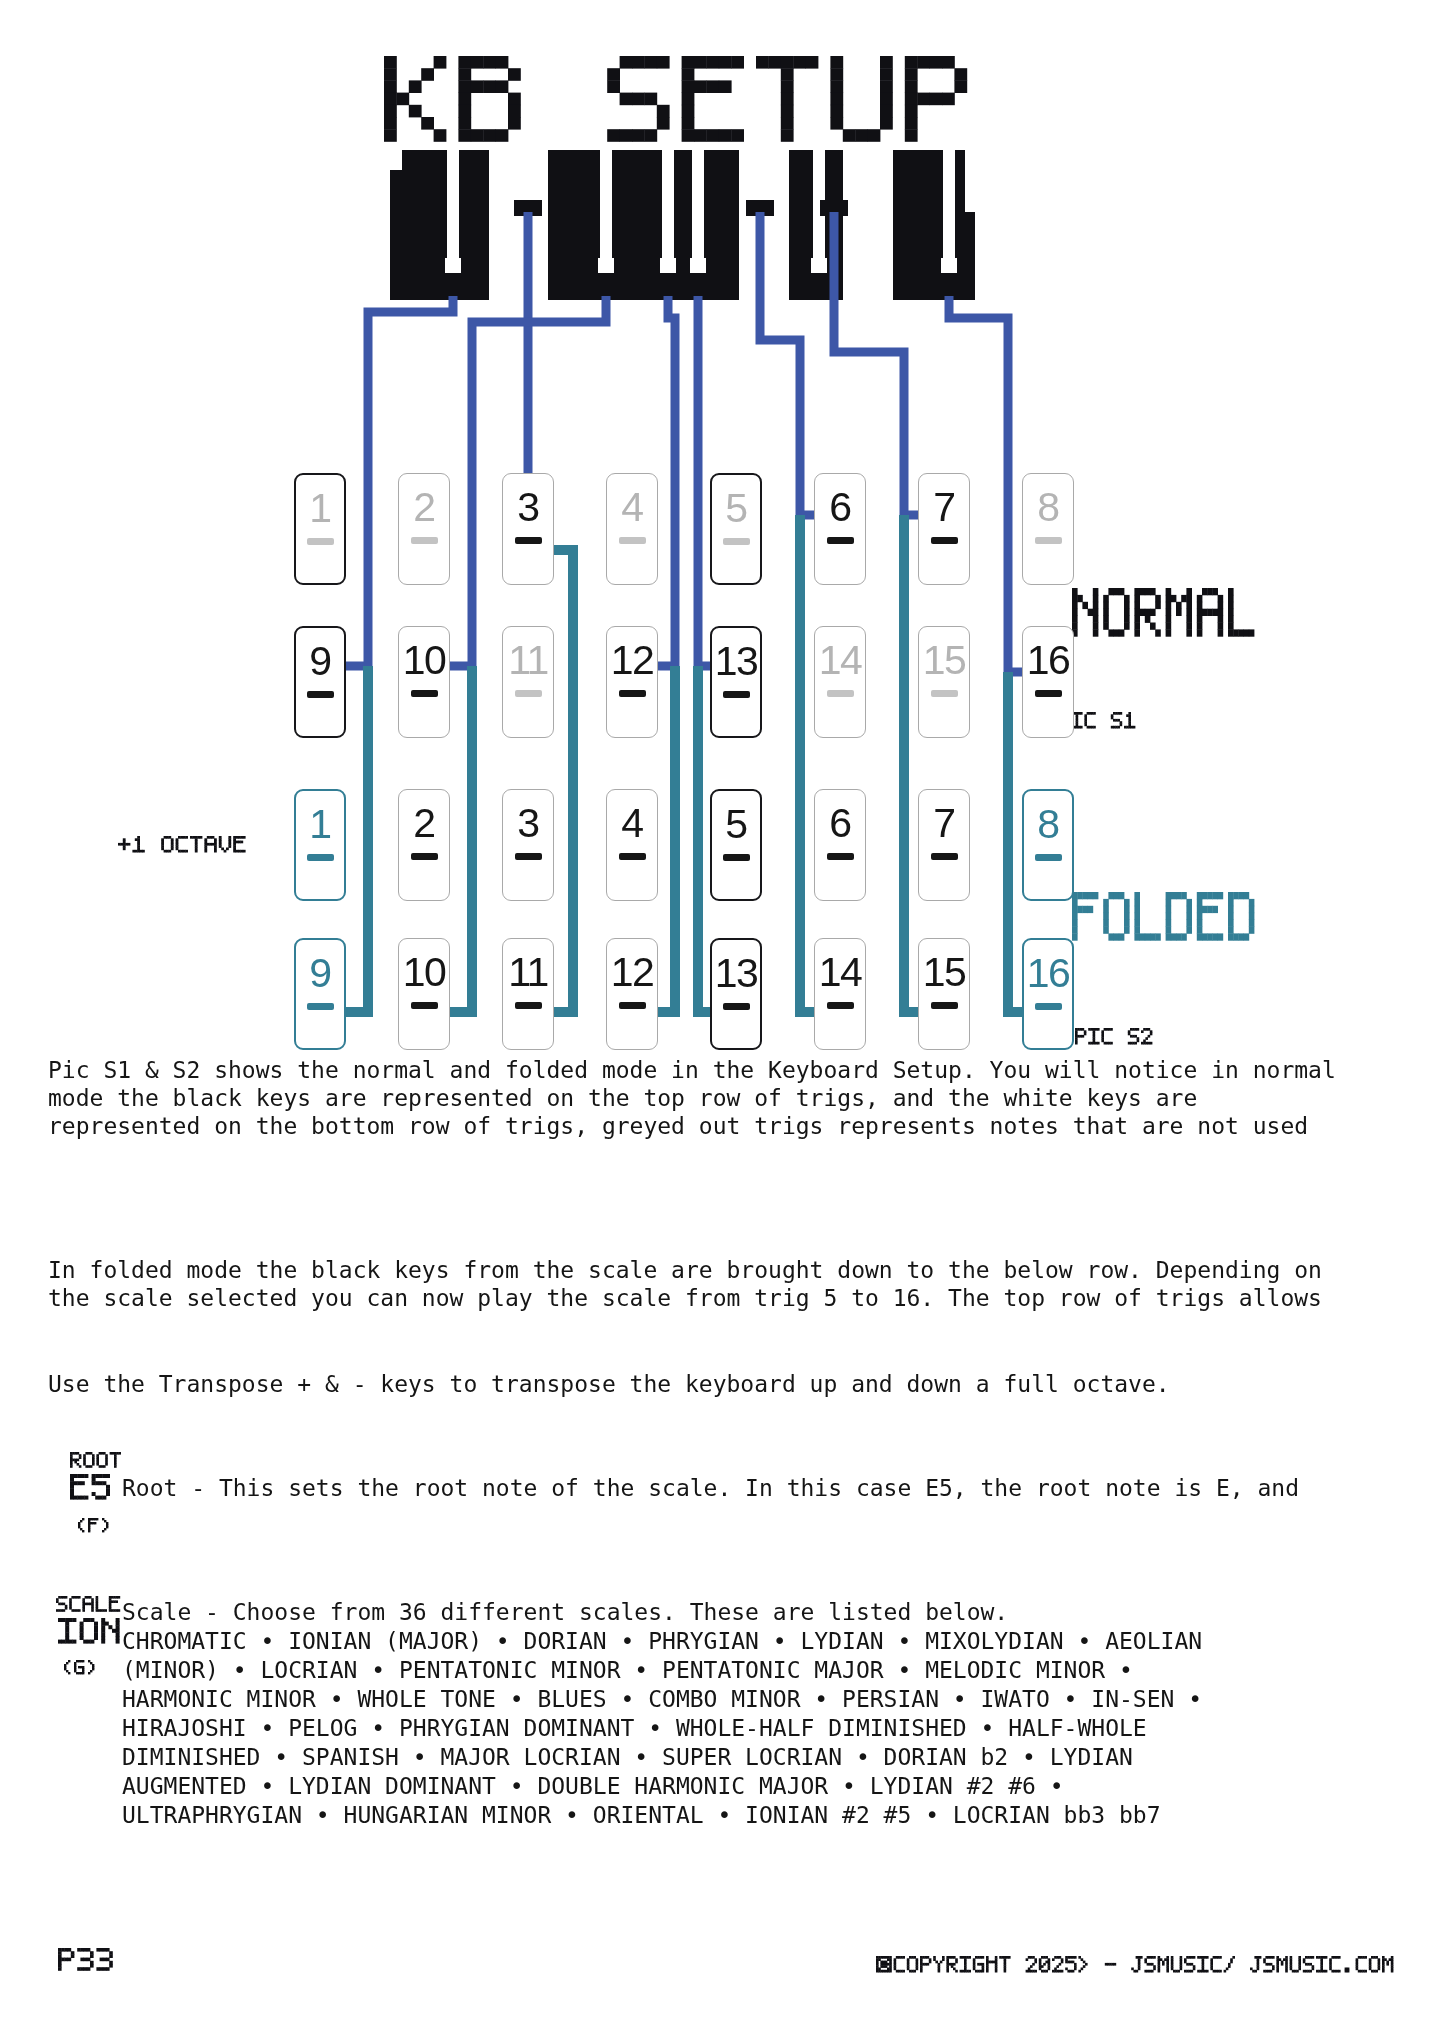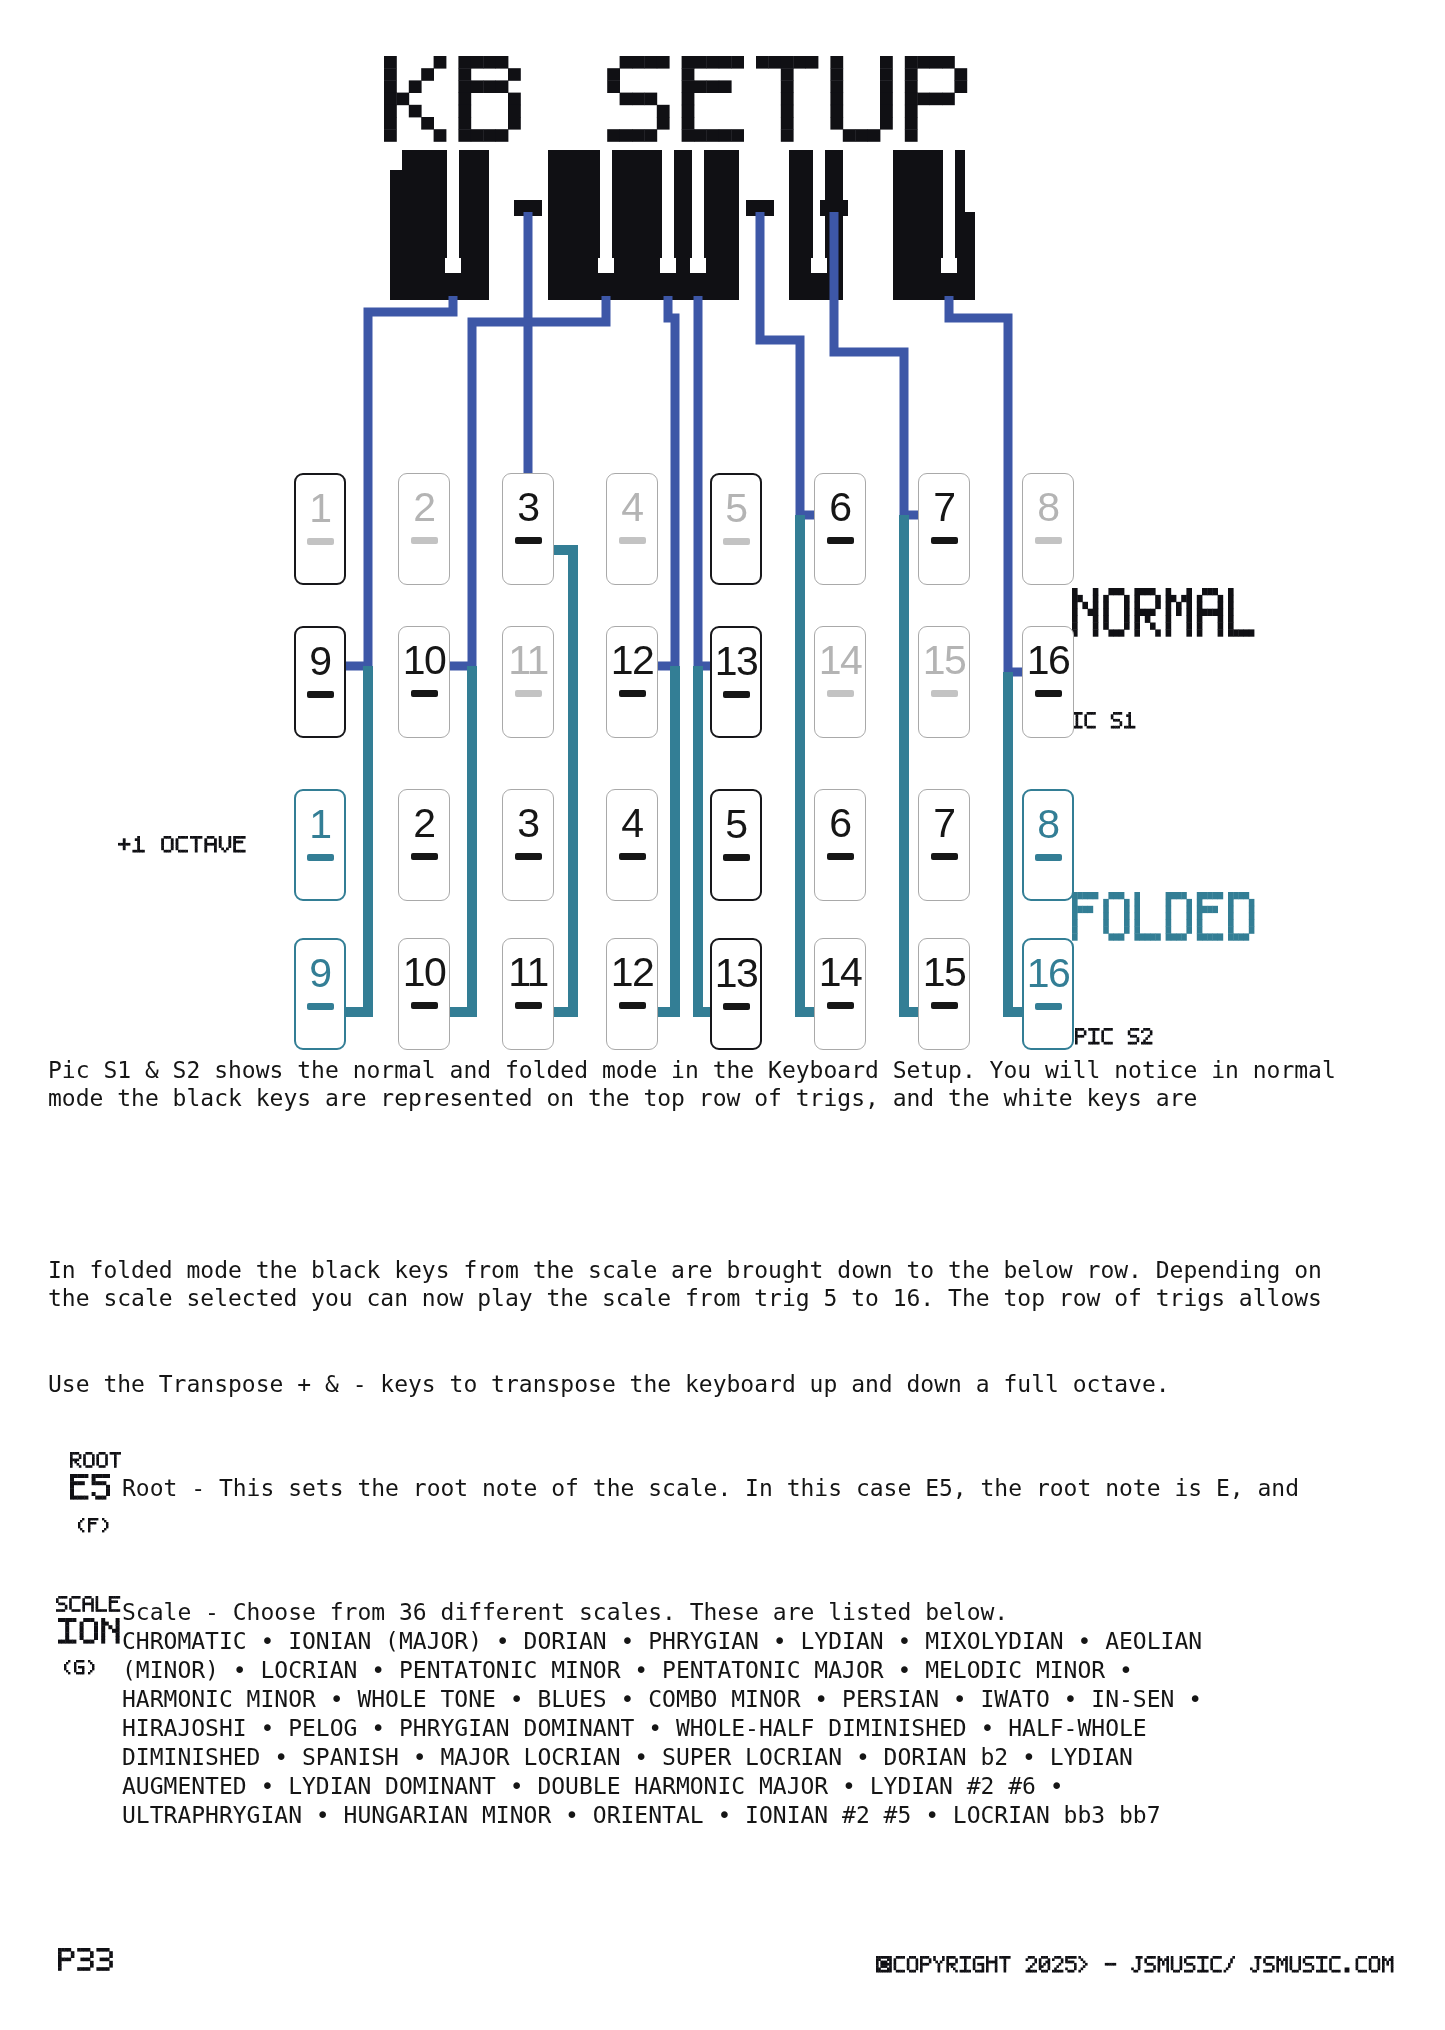--- a/index.html
+++ b/index.html
@@ -1609,18 +1609,18 @@
       <div class="trig b-light s-active" style="left: 918px; top: 938px;">
         <div class="num">15</div>
         <div class="dash"></div>
       </div>
       <div class="trig b-root s-root" style="left: 1022px; top: 938px;">
         <div class="num">16</div>
         <div class="dash"></div>
       </div>
     </div>
 
-  <div class="mono" style="left:48px;top:1056px;"><div>Pic S1 &amp; S2 shows the normal and folded mode in the Keyboard Setup. You will notice in normal</div><div>mode the black keys are represented on the top row of trigs, and the white keys are</div></div>
+  <div class="mono" style="left:48px;top:1056px;"><div>Pic S1 &amp; S2 shows the normal and folded mode in the Keyboard Setup. You will notice in normal</div><div>mode the black keys are represented on the top row of trigs, and the white keys are</div><div>represented on the bottom row of trigs, greyed out trigs represents notes that are not used</div></div>
   <div class="mono" style="left:48px;top:1256px;"><div>In folded mode the black keys from the scale are brought down to the below row. Depending on</div><div>the scale selected you can now play the scale from trig 5 to 16. The top row of trigs allows</div></div>
   <div class="mono" style="left:48px;top:1370px;"><div>Use the Transpose + &amp; - keys to transpose the keyboard up and down a full octave.</div></div>
   <div class="mono" style="left:122px;top:1474px;text-align:center;"><div>Root - This sets the root note of the scale. In this case E5, the root note is E, and</div></div>
   <div class="mono list" style="left:122px;top:1598px;"><div>Scale - Choose from 36 different scales. These are listed below.</div><div>CHROMATIC • IONIAN (MAJOR) • DORIAN • PHRYGIAN • LYDIAN • MIXOLYDIAN • AEOLIAN</div><div>(MINOR) • LOCRIAN • PENTATONIC MINOR • PENTATONIC MAJOR • MELODIC MINOR •</div><div>HARMONIC MINOR • WHOLE TONE • BLUES • COMBO MINOR • PERSIAN • IWATO • IN-SEN •</div><div>HIRAJOSHI • PELOG • PHRYGIAN DOMINANT • WHOLE-HALF DIMINISHED • HALF-WHOLE</div><div>DIMINISHED • SPANISH • MAJOR LOCRIAN • SUPER LOCRIAN • DORIAN b2 • LYDIAN</div><div>AUGMENTED • LYDIAN DOMINANT • DOUBLE HARMONIC MAJOR • LYDIAN #2 #6 •</div><div>ULTRAPHRYGIAN • HUNGARIAN MINOR • ORIENTAL • IONIAN #2 #5 • LOCRIAN bb3 bb7</div></div>
 </div>
 
 </body></html>

